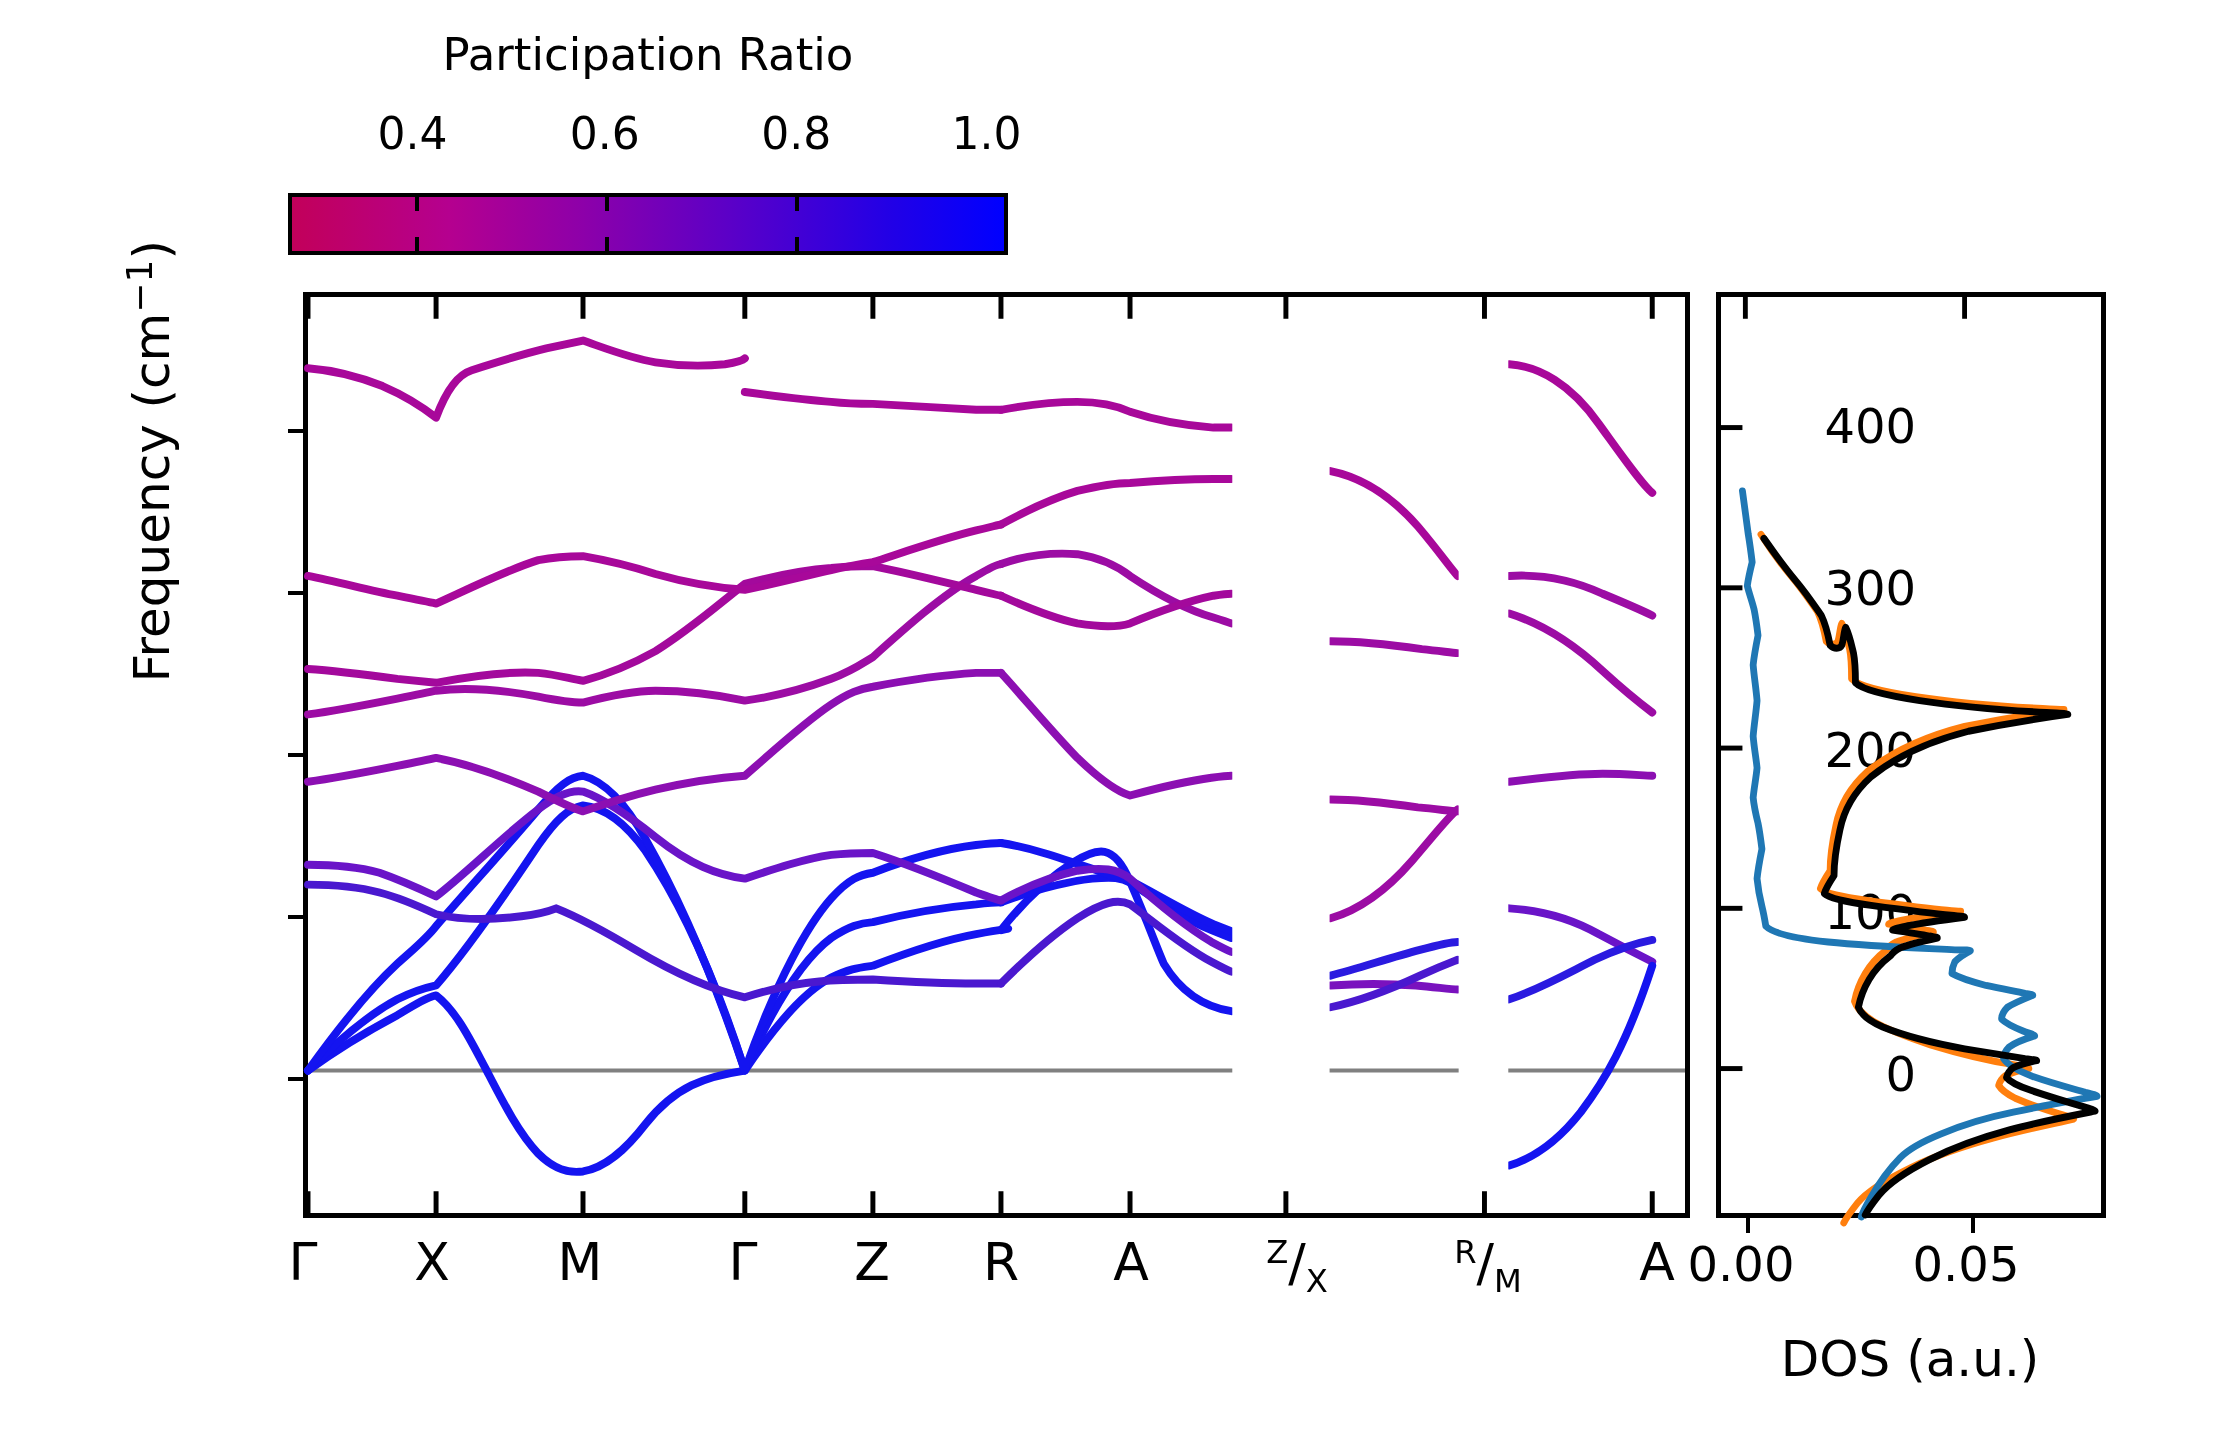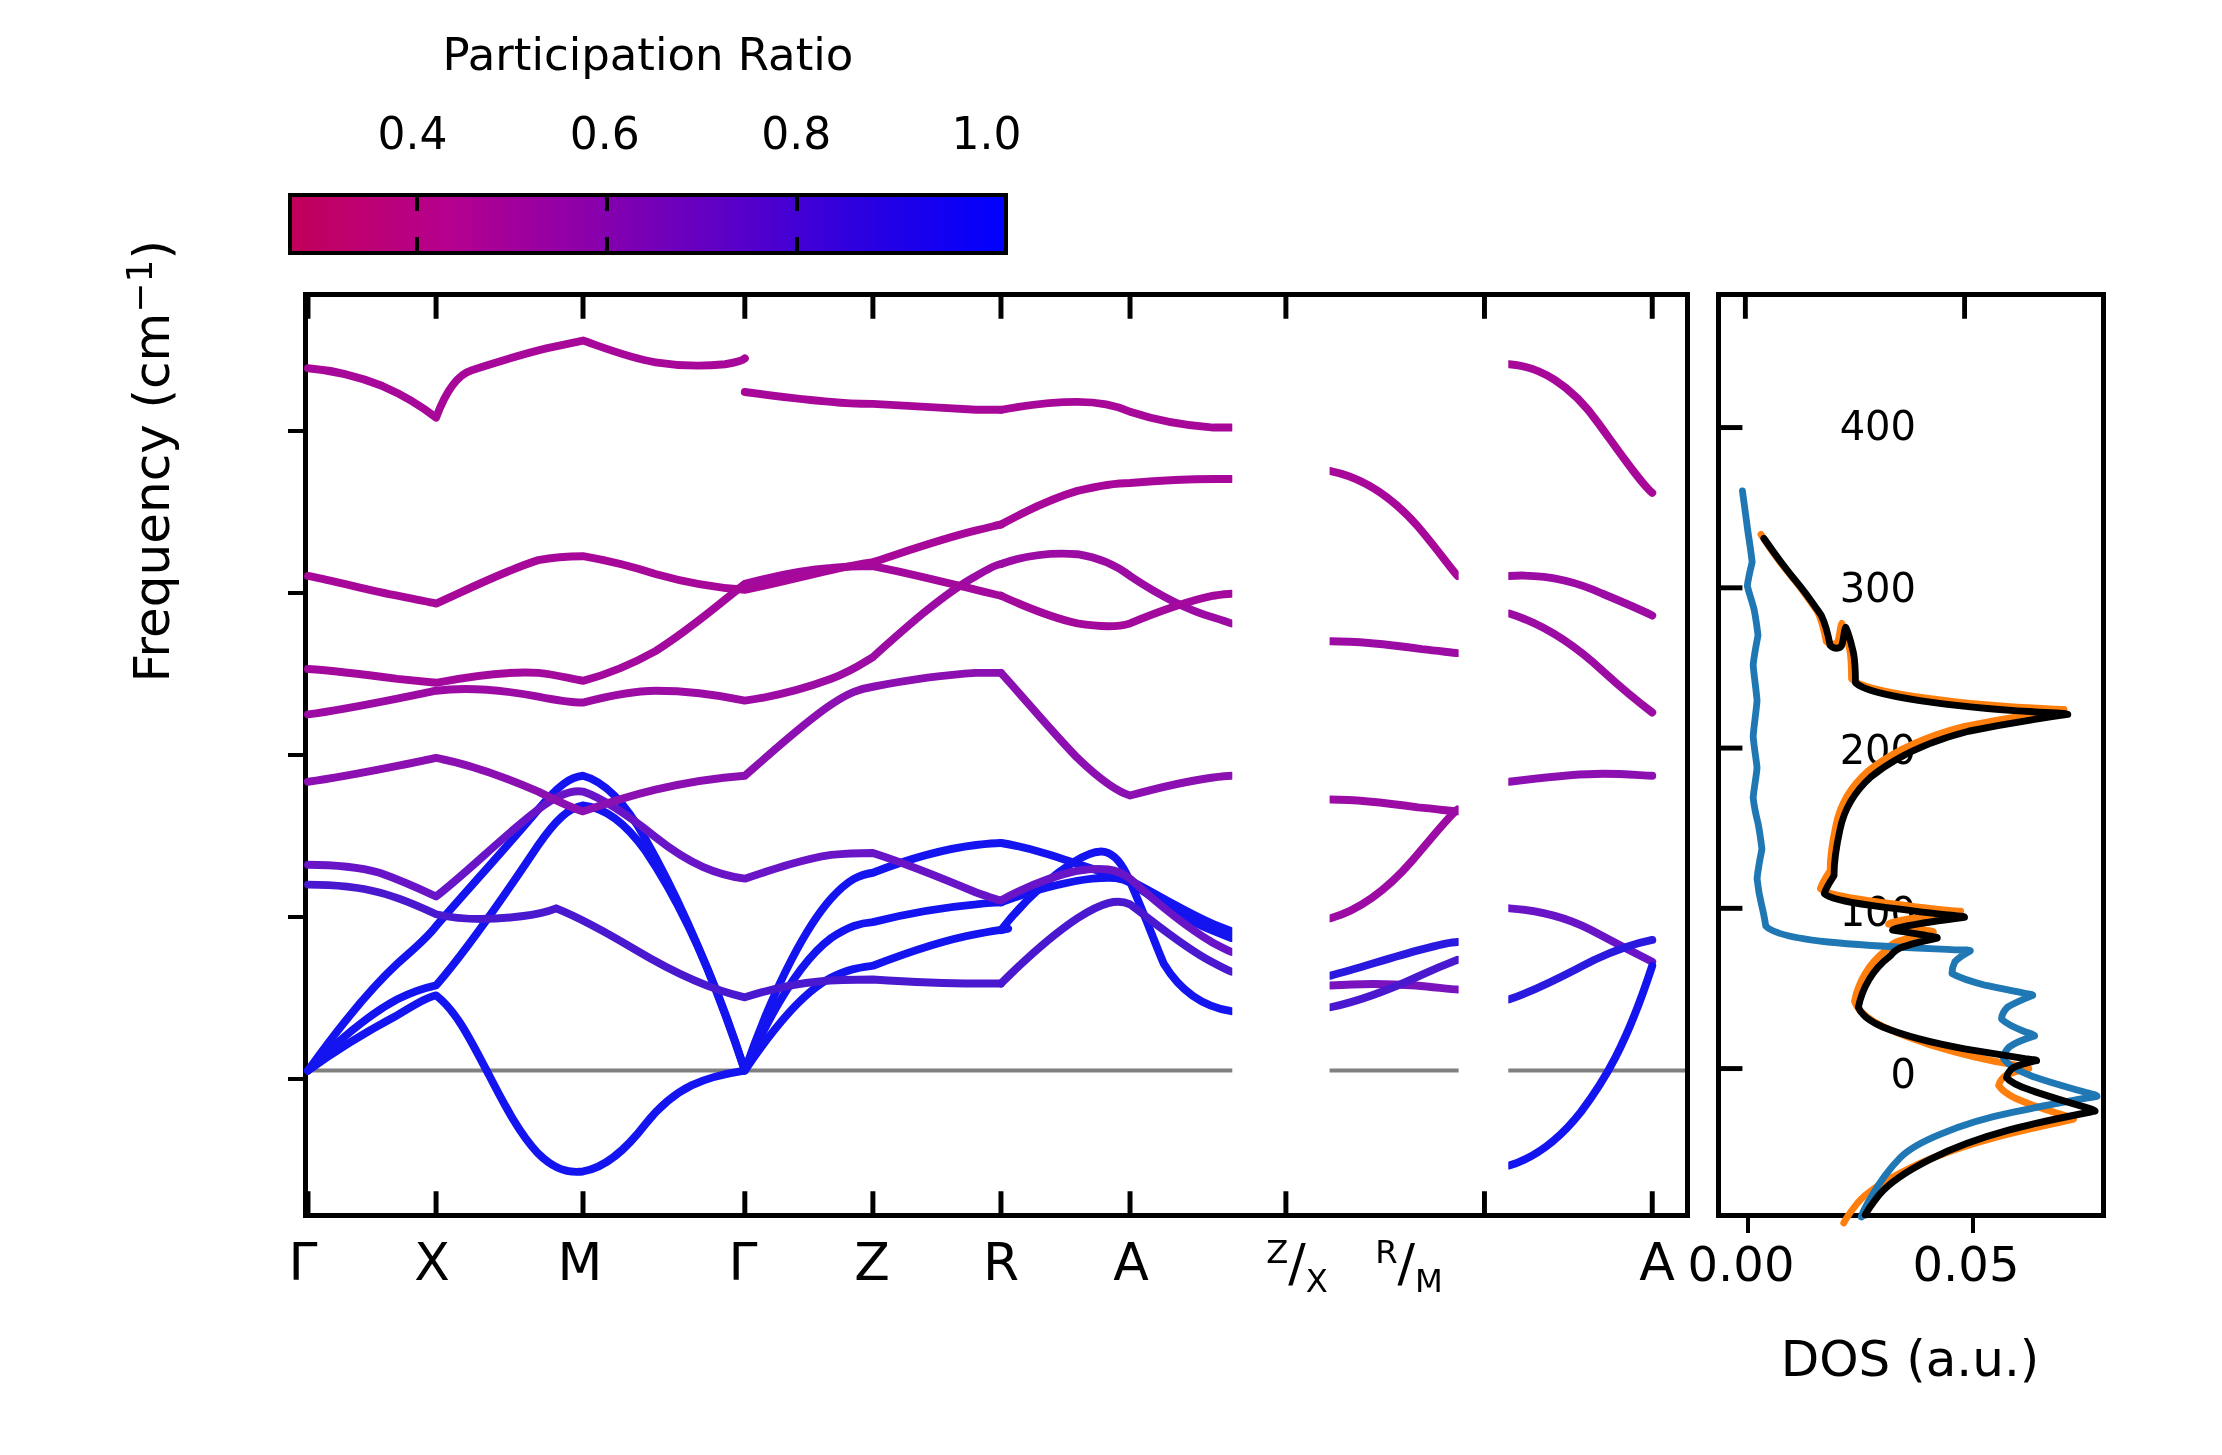--- a/index.html
+++ b/index.html
@@ -25,21 +25,21 @@
   #dos-axes{position:absolute;left:1716px;top:292px;width:390px;height:926px;
             border:5px solid #000;box-sizing:border-box;}
   .plotsvg{position:absolute;left:0;top:0;width:100%;height:100%;overflow:visible;}
 
   
   #ylabel{position:absolute;left:-170px;top:430px;width:640px;
           transform:rotate(-90deg);transform-origin:center center;
           text-align:center;font-size:50px;white-space:nowrap;}
   #ylabel sup{font-size:0.72em;vertical-align:super;}
   .ytick-label{position:absolute;right:306px;transform:translateY(-50%);
-               font-size:40px;text-align:center;white-space:nowrap;}
+               font-size:48px;text-align:center;white-space:nowrap;}
   .ytick-mark{position:absolute;left:-20px;width:20px;height:4px;background:#000;}
   .xtick-label{position:absolute;top:1236px;transform:translateX(-50%);
                font-size:52px;white-space:nowrap;line-height:1;}
   .xtick-label .frac{display:inline-block;position:relative;font-size:52px;}
   .xtick-label .frac sup{font-size:0.62em;vertical-align:0.55em;}
   .xtick-label .frac sub{font-size:0.62em;vertical-align:-0.35em;}
 
   
   .dos-xtick-mark{position:absolute;bottom:-20px;width:4px;height:20px;background:#000;}
   .dos-xtick-label{position:absolute;top:1236px;transform:translateX(-50%);
@@ -242,21 +242,21 @@
   <div class="xtick-label" style="left:303px;">Γ</div>
   <div class="xtick-label" style="left:432px;">X</div>
   <div class="xtick-label" style="left:580px;">M</div>
   <div class="xtick-label" style="left:743px;">Γ</div>
   <div class="xtick-label" style="left:872px;">Z</div>
   <div class="xtick-label" style="left:1001px;">R</div>
   <div class="xtick-label" style="left:1131px;">A</div>
   <div class="xtick-label" style="left:1288px;margin-left:9px;">
     <span class="frac"><sup>Z</sup>/<sub>X</sub></span>
   </div>
-  <div class="xtick-label" style="left:1409px;">
+  <div class="xtick-label" style="left:1488px;">
     <span class="frac"><sup>R</sup>/<sub>M</sub></span>
   </div>
   <div class="xtick-label" style="left:1657px;">A</div>
 
   <div id="dos-axes">
     <svg class="plotsvg" viewBox="0 0 390 926" preserveAspectRatio="none">
 
       <path fill="none" stroke="#ff7f0e" stroke-width="7" stroke-linejoin="round" stroke-linecap="round" d="M41,240 C50,254 60,268 72,282 C84,296 92,308 99,318
            C104,328 106,338 108,348 C112,352 118,352 120,348
            C122,342 122,334 124,330 C128,338 130,348 132,356

